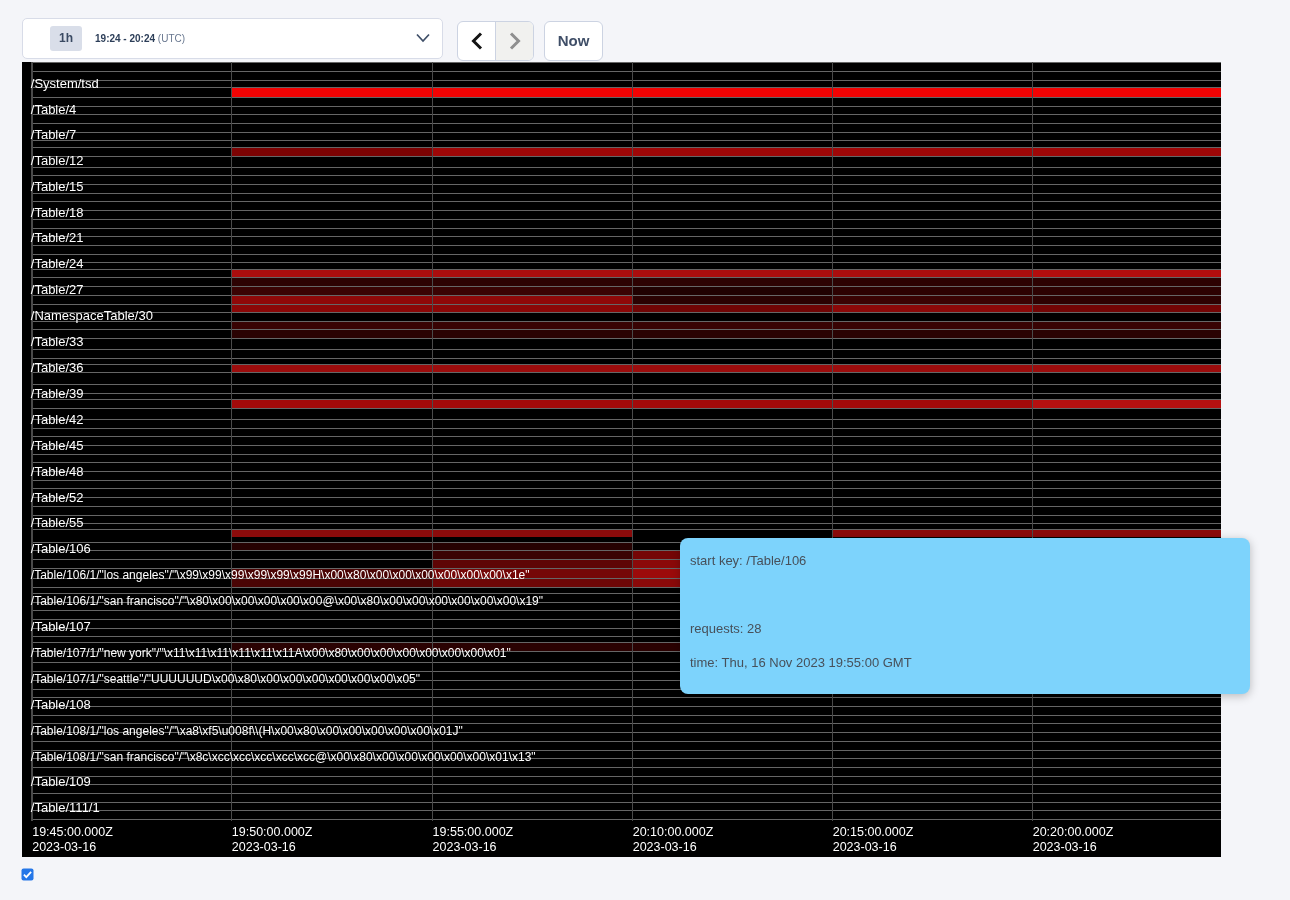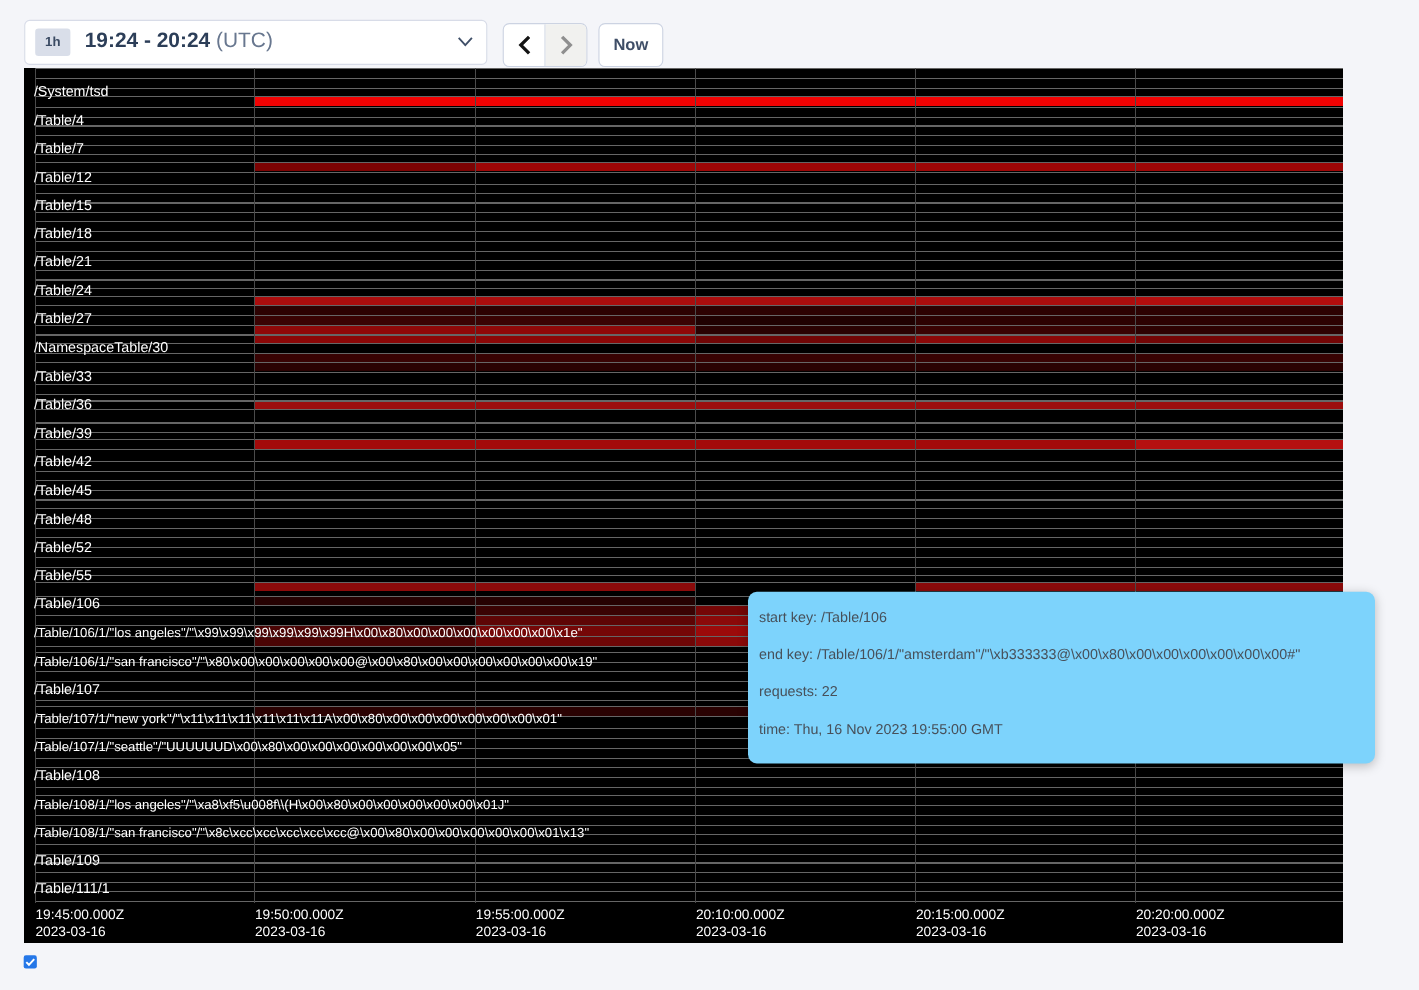--- a/index.html
+++ b/index.html
@@ -174,22 +174,22 @@
 <text x="432.6" y="850.5" font-size="12.5" fill="#fff">2023-03-16</text>
 <text x="632.7" y="835.5" font-size="12.5" fill="#fff">20:10:00.000Z</text>
 <text x="632.7" y="850.5" font-size="12.5" fill="#fff">2023-03-16</text>
 <text x="832.7" y="835.5" font-size="12.5" fill="#fff">20:15:00.000Z</text>
 <text x="832.7" y="850.5" font-size="12.5" fill="#fff">2023-03-16</text>
 <text x="1032.7" y="835.5" font-size="12.5" fill="#fff">20:20:00.000Z</text>
 <text x="1032.7" y="850.5" font-size="12.5" fill="#fff">2023-03-16</text>
 </svg>
 
 <div class="abs" style="left:22px;top:18px;width:419px;height:38.5px;background:#fff;border:1px solid #d8dce8;border-radius:5px;display:flex;align-items:center">
-  <span style="margin-left:9px;background:#d9dee9;border-radius:3px;padding:5.5px 9px;font-size:12px;font-weight:bold;color:#3a4a63">1h</span>
-  <span style="margin-left:13px;font-size:19px;font-weight:bold;color:#2c3e58">19:24 - 20:24 <span style="font-weight:normal;color:#68778f">(UTC)</span></span>
+  <span style="margin-left:27px;background:#d9dee9;border-radius:3px;padding:5.5px 9px;font-size:12px;font-weight:bold;color:#3a4a63">1h</span>
+  <span style="margin-left:13px;font-size:10px;font-weight:bold;color:#2c3e58">19:24 - 20:24 <span style="font-weight:normal;color:#68778f">(UTC)</span></span>
   <svg style="margin-left:auto;margin-right:11px" width="16" height="10" viewBox="0 0 16 10">
       <polyline points="2,1.5 8,8 14,1.5" fill="none" stroke="#3f4f68" stroke-width="1.7"></polyline>
     </svg>
 </div>
 
 <div class="abs" style="left:457px;top:20.5px;width:75px;height:38.5px;border:1px solid #ccd3e2;border-radius:6px;background:#fff;display:flex;overflow:hidden">
   <div style="width:37.4px;height:100%;display:flex;align-items:center;justify-content:center;border-right:1px solid #ccd3e2">
     <svg width="14" height="18" viewBox="0 0 14 18">
         <polyline points="11,1.5 3.5,9 11,16.5" fill="none" stroke="#141414" stroke-width="3"></polyline>
       </svg>
@@ -198,22 +198,21 @@
     <svg width="14" height="18" viewBox="0 0 14 18">
         <polyline points="3,1.5 10.5,9 3,16.5" fill="none" stroke="#8f8f8f" stroke-width="3"></polyline>
       </svg>
   </div>
 </div>
 
 <div class="abs" style="left:544px;top:20.5px;width:57px;height:38.5px;border:1px solid #ccd3e2;border-radius:6px;background:#fff;display:flex;align-items:center;justify-content:center;font-size:15px;font-weight:bold;color:#3f4e67">Now</div>
 
 <div class="abs" style="left:680px;top:538px;width:570px;height:156px;background:#7dd3fc;border-radius:8px;box-shadow:0 2px 10px rgba(0,0,0,0.25);font-size:13px;color:#47505a;white-space:nowrap">
   <div class="abs" style="left:10px;top:15px">start key: /Table/106</div>
-  <div class="abs" style="left:10px;top:48.5px">end key: /Table/106/1/"amsterdam"/"\xb333333@\x00\x80\x00\x00\x00\x00\x00\x00#"</div>
-  <div class="abs" style="left:10px;top:82.5px">requests: 22</div>
+  <div class="abs" style="left:10px;top:82.5px">requests: 28</div>
   <div class="abs" style="left:10px;top:116.5px">time: Thu, 16 Nov 2023 19:55:00 GMT</div>
 </div>
 
 <svg class="abs" style="left:21px;top:867.5px" width="13" height="13" viewBox="0 0 13 13">
   <rect x="0.5" y="0.5" width="12" height="12" rx="2.1" fill="#2577e8"></rect>
   <polyline points="2.9,6.7 5.3,9.1 10.1,3.9" fill="none" stroke="#fff" stroke-width="1.8"></polyline>
 </svg>
 <div class="abs" style="left:34px;top:919px;font-size:14px;color:#0369a1">Show span boundaries</div>
 
 </body></html>

